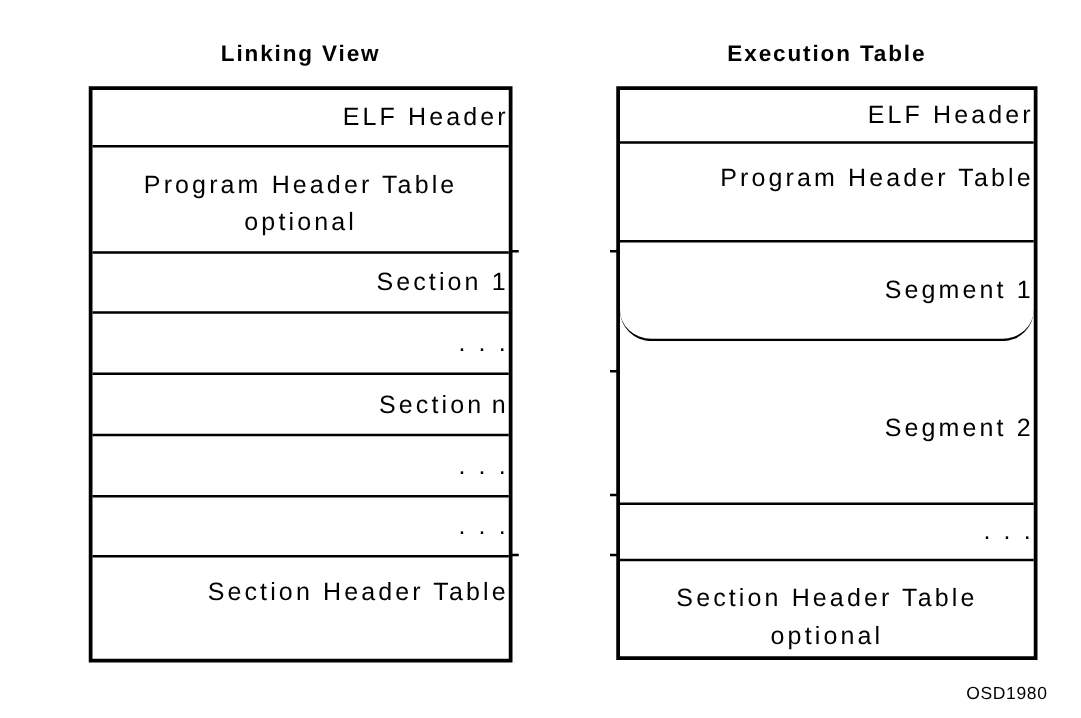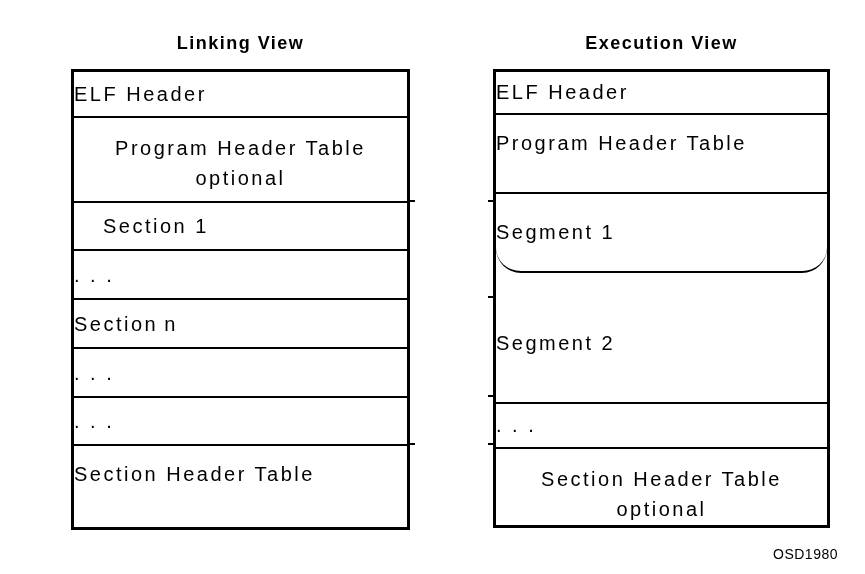--- a/index.html
+++ b/index.html
@@ -31,21 +31,21 @@
     background: #ffffff;
     display: flex;
     flex-direction: column;
   }
   .row {
     box-sizing: border-box;
     border-bottom: 2px solid #000000;
     display: flex;
     flex-direction: row;
     align-items: center;
-    justify-content: flex-start;
+    justify-content: flex-end;
     font-size: 20px;
     letter-spacing: 2.5px;
     line-height: 24px;
     white-space: nowrap;
   }
   .row:last-child { border-bottom: none; }
   .row.col {
     flex-direction: column;
     justify-content: flex-start;
     align-items: center;
@@ -71,21 +71,21 @@
     letter-spacing: 0.5px;
     line-height: 17px;
   }
 </style>
 </head>
 <body>
 
 <div class="stage">
 
   <div class="view-title" style="left:71px; width:339px;">Linking View</div>
-  <div class="view-title" style="left:493px; width:337px;">Execution View</div>
+  <div class="view-title" style="left:493px; width:337px;">Execution Table</div>
 
   <div class="box" style="left:71px; top:69px; width:339px; height:461px;">
     <div class="row" style="height:46px;">
       <span>ELF Header</span>
     </div>
     <div class="row col" style="height:85px;">
       <span>Program Header Table</span>
       <span class="italic">optional</span>
     </div>
     <div class="row" style="height:48px;padding-left:29px;">

